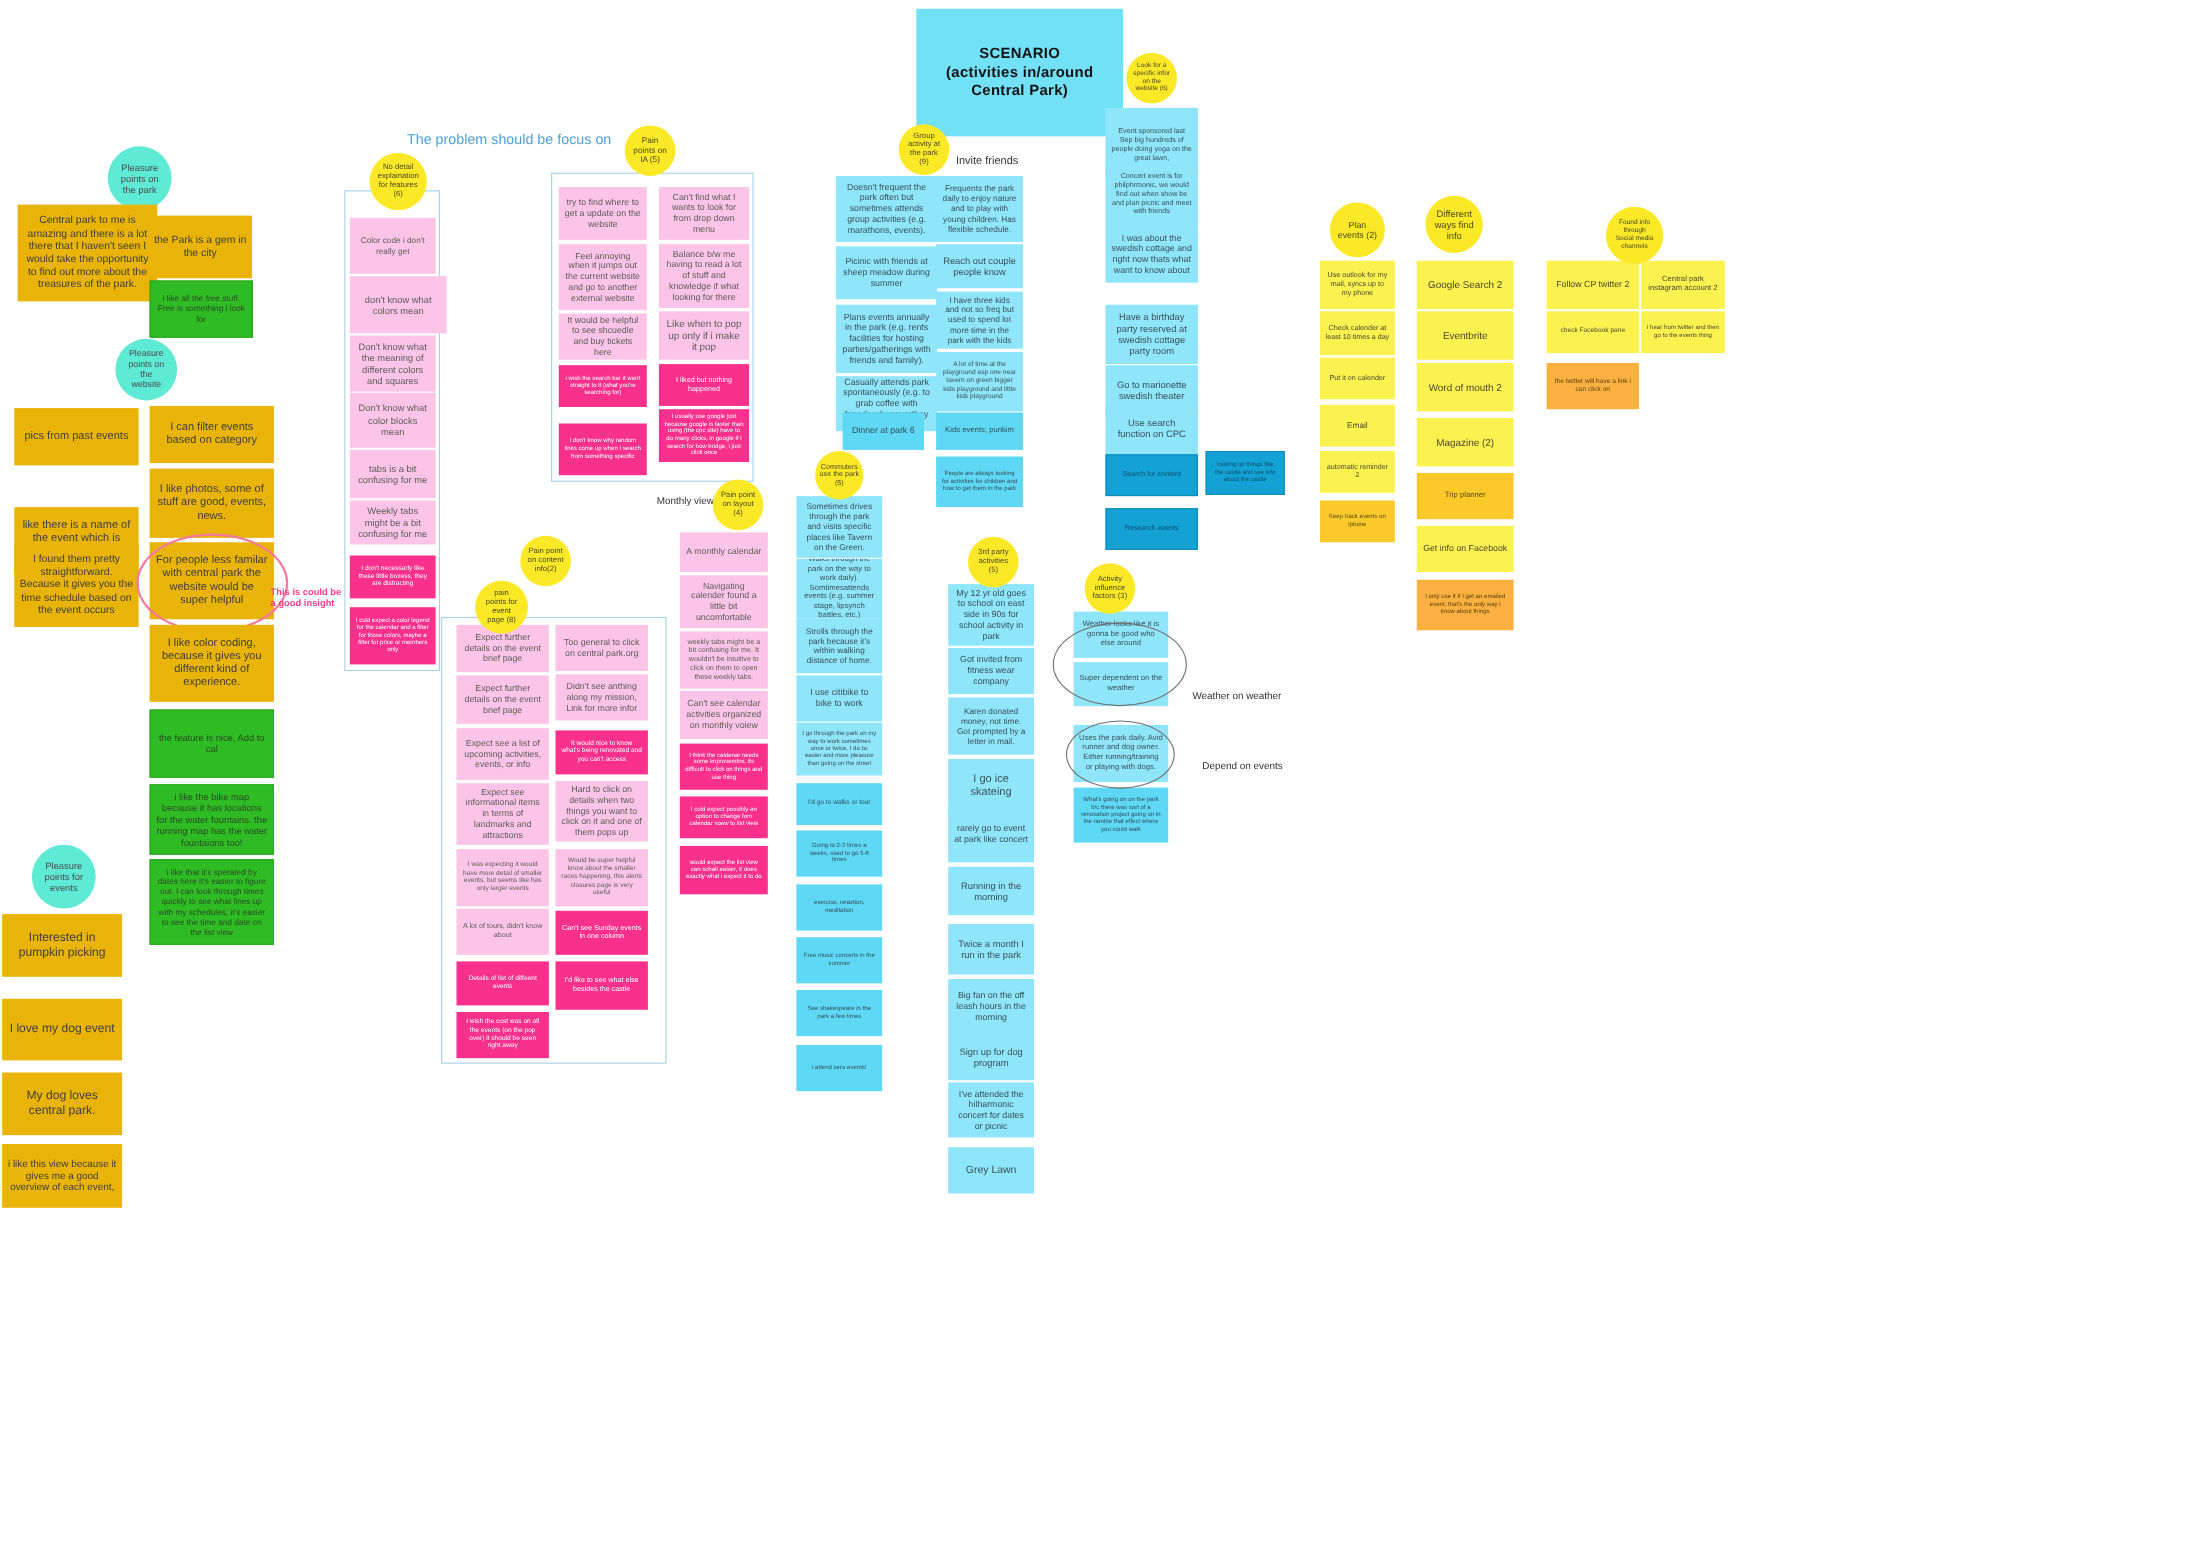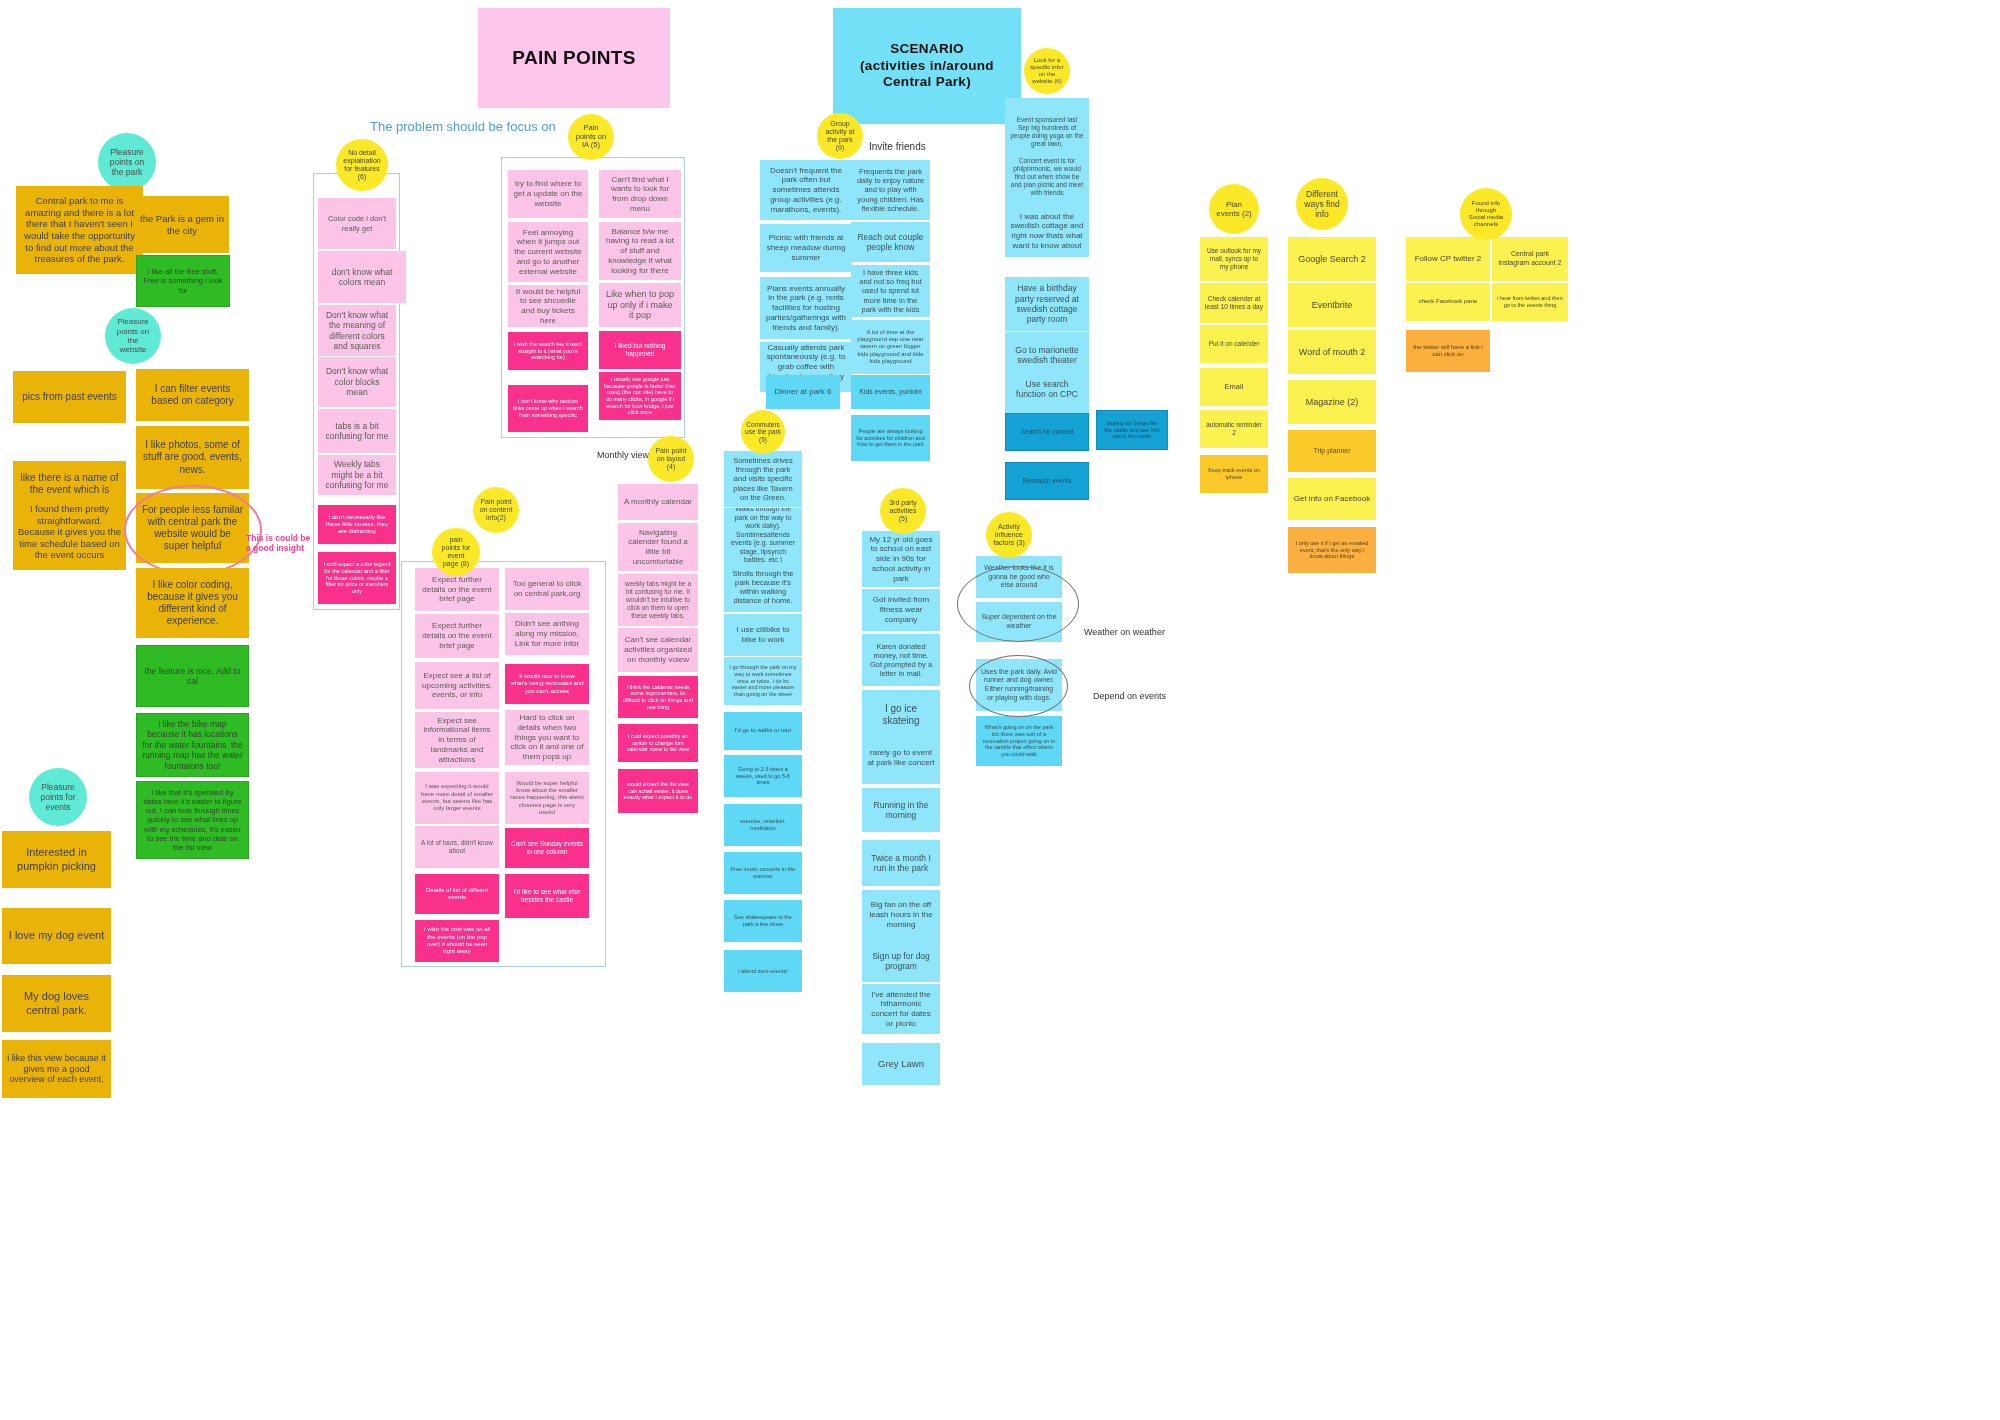--- a/index.html
+++ b/index.html
@@ -53,21 +53,20 @@
   .ellipse{border-radius:50%;background:transparent;}
   .e-pink{border:2px solid #f4789f;}
   .e-grey{border:1.5px solid #6f6f6f;}
 </style>
 </head>
 <body>
 
 <div class="board">
 
 
-  <div class="abs banner pink" style="left:478px;top:8px;width:192px;height:100px;font-size:19px;">PAIN POINTS</div>
 
   <div class="abs banner blue" style="left:833px;top:8px;width:188px;height:116px;font-size:13.5px;white-space:pre-line;">SCENARIO
 (activities in/around
 Central Park)</div>
 
 
   <div class="abs bubble b-pink" style="left:98px;top:133px;width:58px;height:58px;font-size:8.5px;white-space:pre-line;">Pleasure
 points on
 the park</div>
 

